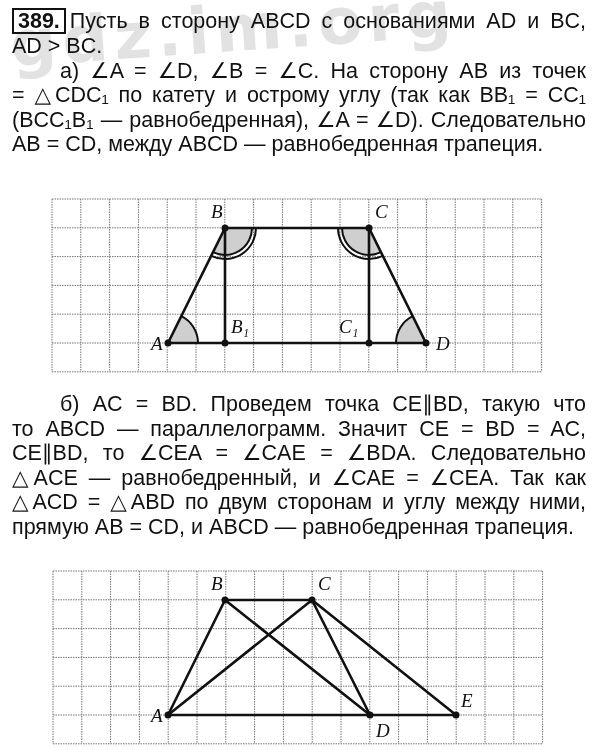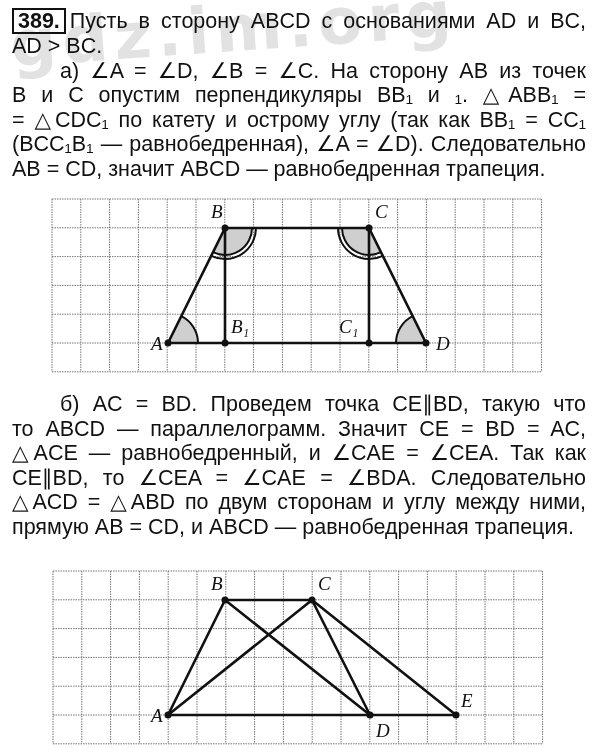--- a/index.html
+++ b/index.html
@@ -19,24 +19,23 @@
   </style>
 </head>
 <body>
 
 <div class="watermark">gdz.im.org</div>
 
 <div class="block" style="top:8px;">
   <span class="line"><span class="num">389.</span><span>Пусть в сторону ABCD с основаниями AD и BC,</span></span>
   <span class="line last">AD &gt; BC.</span>
   <span class="line indent">а) ∠A = ∠D, ∠B = ∠C. На сторону AB из точек</span>
-  <span class="line">B и C опустим перпендикуляры BB₁ и ₁. △ABB₁ =</span>
   <span class="line">= △CDC₁ по катету и острому углу (так как BB₁ = CC₁</span>
   <span class="line">(BCC₁B₁ — равнобедренная), ∠A = ∠D). Следовательно</span>
-  <span class="line last">AB = CD, значит ABCD — равнобедренная трапеция.</span>
+  <span class="line last">AB = CD, между ABCD — равнобедренная трапеция.</span>
 </div>
 
 <svg class="fig" id="figA" width="600" height="756" style="top:0;" viewBox="0 0 600 756">
     <line x1="52" y1="199" x2="52" y2="371.8" stroke="#777" stroke-width="1" stroke-dasharray="1.5,1"></line>
     <line x1="80.8" y1="199" x2="80.8" y2="371.8" stroke="#777" stroke-width="1" stroke-dasharray="1.5,1"></line>
     <line x1="109.6" y1="199" x2="109.6" y2="371.8" stroke="#777" stroke-width="1" stroke-dasharray="1.5,1"></line>
     <line x1="138.4" y1="199" x2="138.4" y2="371.8" stroke="#777" stroke-width="1" stroke-dasharray="1.5,1"></line>
     <line x1="167.2" y1="199" x2="167.2" y2="371.8" stroke="#777" stroke-width="1" stroke-dasharray="1.5,1"></line>
     <line x1="196" y1="199" x2="196" y2="371.8" stroke="#777" stroke-width="1" stroke-dasharray="1.5,1"></line>
     <line x1="224.8" y1="199" x2="224.8" y2="371.8" stroke="#777" stroke-width="1" stroke-dasharray="1.5,1"></line>
@@ -84,22 +83,22 @@
     <text x="211" y="218" font-family="&quot;Liberation Serif&quot;, serif" font-style="italic" font-size="19" fill="#111">B</text>
     <text x="375" y="218" font-family="&quot;Liberation Serif&quot;, serif" font-style="italic" font-size="19" fill="#111">C</text>
     <text x="436" y="350" font-family="&quot;Liberation Serif&quot;, serif" font-style="italic" font-size="19" fill="#111">D</text>
     <text x="231" y="333" font-family="&quot;Liberation Serif&quot;, serif" font-style="italic" font-size="19" fill="#111">B₁</text>
     <text x="339" y="333" font-family="&quot;Liberation Serif&quot;, serif" font-style="italic" font-size="19" fill="#111">C₁</text>
   </svg>
 
 <div class="block" style="top:392px;">
   <span class="line indent">б) AC = BD. Проведем точка CE∥BD, такую что</span>
   <span class="line">то ABCD — параллелограмм. Значит CE = BD = AC,</span>
+  <span class="line">CE∥BD, то ∠CEA = ∠CAE = ∠BDA. Следовательно</span>
   <span class="line">△ACE — равнобедренный, и ∠CAE = ∠CEA. Так как</span>
-  <span class="line">CE∥BD, то ∠CEA = ∠CAE = ∠BDA. Следовательно</span>
   <span class="line">△ACD = △ABD по двум сторонам и углу между ними,</span>
   <span class="line last">прямую AB = CD, и ABCD — равнобедренная трапеция.</span>
 </div>
 
 <svg class="fig" id="figB" width="600" height="756" style="top:0;" viewBox="0 0 600 756">
     <line x1="53" y1="571" x2="53" y2="743.8" stroke="#777" stroke-width="1" stroke-dasharray="1.5,1"></line>
     <line x1="81.8" y1="571" x2="81.8" y2="743.8" stroke="#777" stroke-width="1" stroke-dasharray="1.5,1"></line>
     <line x1="110.6" y1="571" x2="110.6" y2="743.8" stroke="#777" stroke-width="1" stroke-dasharray="1.5,1"></line>
     <line x1="139.4" y1="571" x2="139.4" y2="743.8" stroke="#777" stroke-width="1" stroke-dasharray="1.5,1"></line>
     <line x1="168.2" y1="571" x2="168.2" y2="743.8" stroke="#777" stroke-width="1" stroke-dasharray="1.5,1"></line>

